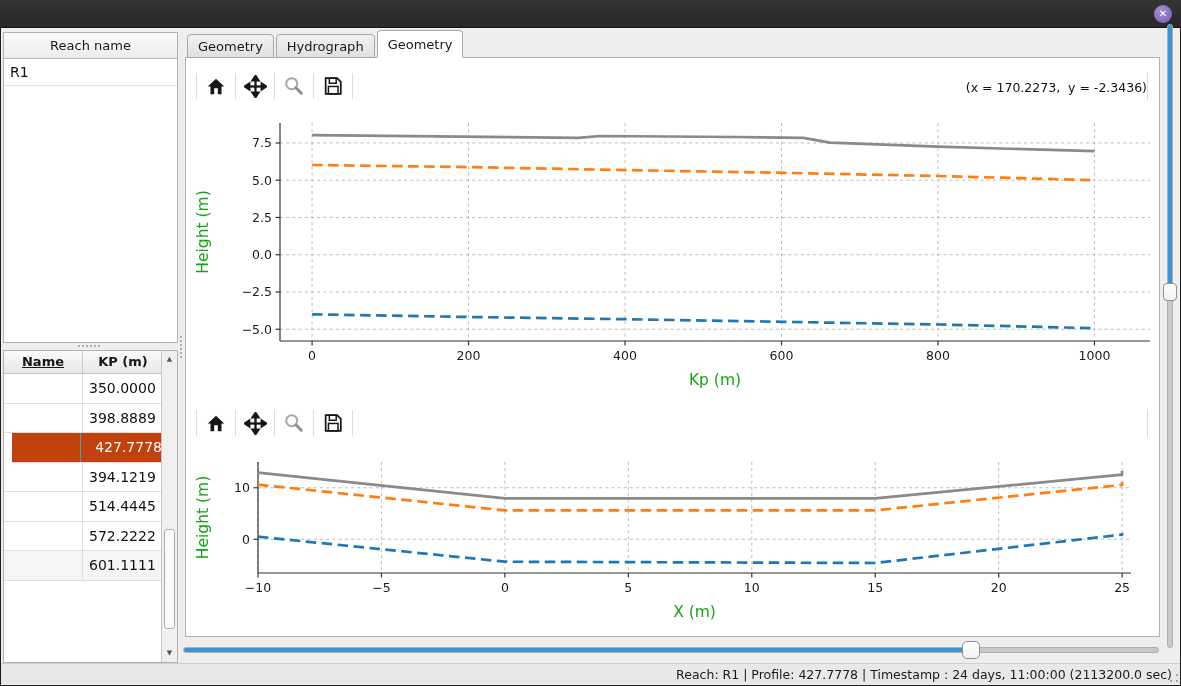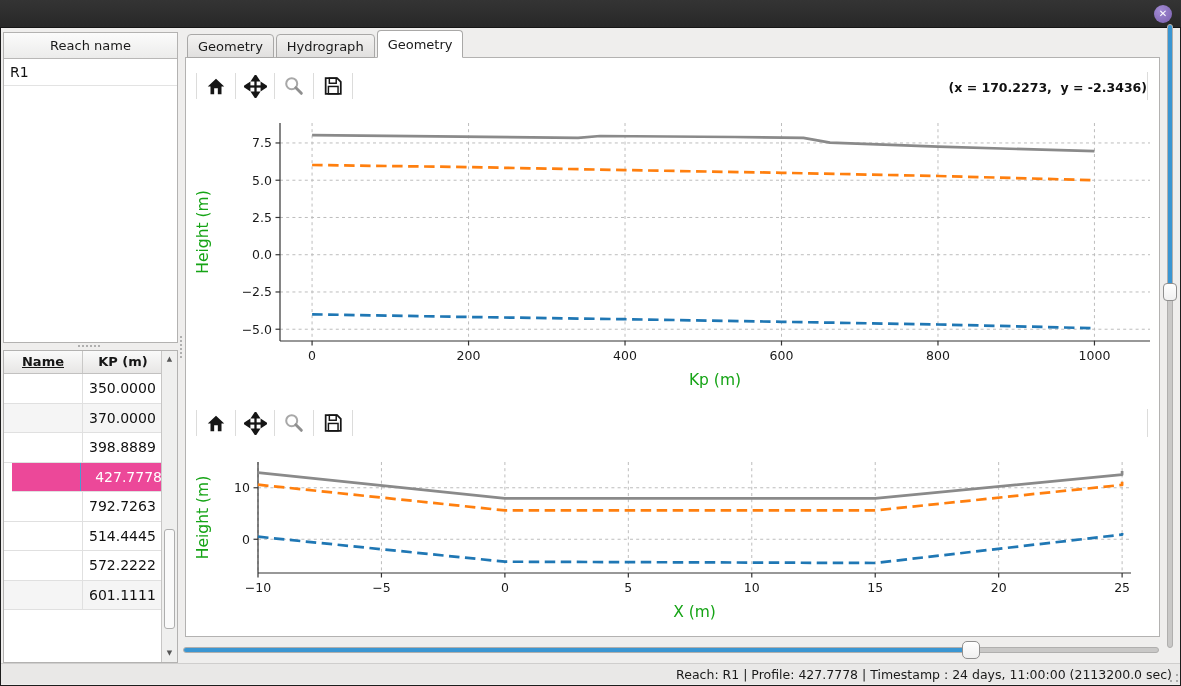--- a/index.html
+++ b/index.html
@@ -47,21 +47,21 @@
   .pt-header { display:flex; height:23px; background:linear-gradient(#fafafa,#e7e6e5);
     border-bottom:1px solid #c2c1c0; font-size:13px; font-weight:bold; color:#161616; }
   .pt-header .hc { line-height:22px; text-align:center; }
   .hc-name { width:79px; border-right:1px solid #c9c8c7;text-decoration:underline; }
   .hc-kp { width:80px; }
   .pt-body { position:absolute; left:0; top:23px; width:158px; }
   .pt-row { display:flex; height:29.5px; background:#fff; border-bottom:1px solid #e0e0e0; cursor:default; }
   .pt-row.alt { background:#f5f5f5; }
   .pt-row .c-name { width:79px; border-right:1px solid #e0e0e0; }
   .pt-row .c-kp { flex:1; font-size:14px; color:#111; line-height:29px; padding-left:6px; }
-  .pt-row.selected, .pt-row.selected .c-kp { background:#ec4899; color:#fff;margin-left:8px; }
+  .pt-row.selected, .pt-row.selected .c-kp { background:#c2410c; color:#fff;margin-left:8px; }
   .pt-row.selected .c-name { border-right-color:#4a9cd0; }
   .pt-scroll {
     position:absolute; right:0; top:0; width:16px; height:100%;
     background:#efefee; border-left:1px solid #c7c6c5;
   }
   .pt-scroll .arr { position:absolute; left:0; width:100%; height:15px; text-align:center;
     font-size:7px; color:#555; line-height:15px; }
   .arr.up { top:1px; } .arr.down { bottom:1px; }
   .pt-thumb { position:absolute; left:2px; width:11px; top:178px; height:100px;
     background:#fafafa; border:1px solid #aeaeae; border-radius:3px; }
@@ -79,21 +79,21 @@
   .main-panel {
     position:absolute; left:185px; top:57px; width:975px; height:580px;
     background:#fff; border:1px solid #b3b2b1; z-index:1;
   }
   .toolbar { position:absolute; left:196px; display:flex; align-items:center; height:32px; z-index:2; }
   .tb1 { top:70px; } .tb2 { top:407px; }
   .tb-sep { width:1px; height:26px; background:#dcdcdb; margin:0 0; }
   .tb-btn { width:38px; height:30px; display:flex; align-items:center; justify-content:center; cursor:pointer; }
   .tb-btn svg { display:block; }
   .coords {
-    position:absolute; right:34px; top:80px; font-size:12.5px; color:#111; white-space:pre; z-index:2;font-weight:bold;
+    position:absolute; right:34px; top:80px; font-size:12.5px; color:#111; white-space:pre; z-index:2;
   }
   .tb-endsep { position:absolute; left:1147px; width:1px; height:28px; background:#dcdcdb; z-index:2; }
   .es1 { top:72px; } .es2 { top:409px; }
   
   svg.chart { position:absolute; z-index:1; }
   #chart-top { left:188px; top:106px; }
   #chart-bottom { left:188px; top:444px; }
   svg .grid { stroke:#bdbdbd; stroke-width:1; stroke-dasharray:3 3.2; }
   svg .tick { stroke:#333; stroke-width:1.2; }
   svg .spine { stroke:#333; stroke-width:1.2; }
@@ -161,35 +161,31 @@
   <div class="profile-table">
     <div class="pt-header">
       <div class="hc hc-name">Name</div>
       <div class="hc hc-kp">KP (m)</div>
     </div>
     <div class="pt-body">
         <div class="pt-row">
           <div class="c-name"></div>
           <div class="c-kp">350.0000</div>
         </div>
-        <div class="pt-row alt">
-          <div class="c-name"></div>
-          <div class="c-kp">370.0000</div>
-        </div>
         <div class="pt-row">
           <div class="c-name"></div>
           <div class="c-kp">398.8889</div>
         </div>
         <div class="pt-row selected">
           <div class="c-name"></div>
           <div class="c-kp">427.7778</div>
         </div>
         <div class="pt-row">
           <div class="c-name"></div>
-          <div class="c-kp">792.7263</div>
+          <div class="c-kp">394.1219</div>
         </div>
         <div class="pt-row">
           <div class="c-name"></div>
           <div class="c-kp">514.4445</div>
         </div>
         <div class="pt-row">
           <div class="c-name"></div>
           <div class="c-kp">572.2222</div>
         </div>
         <div class="pt-row alt">

